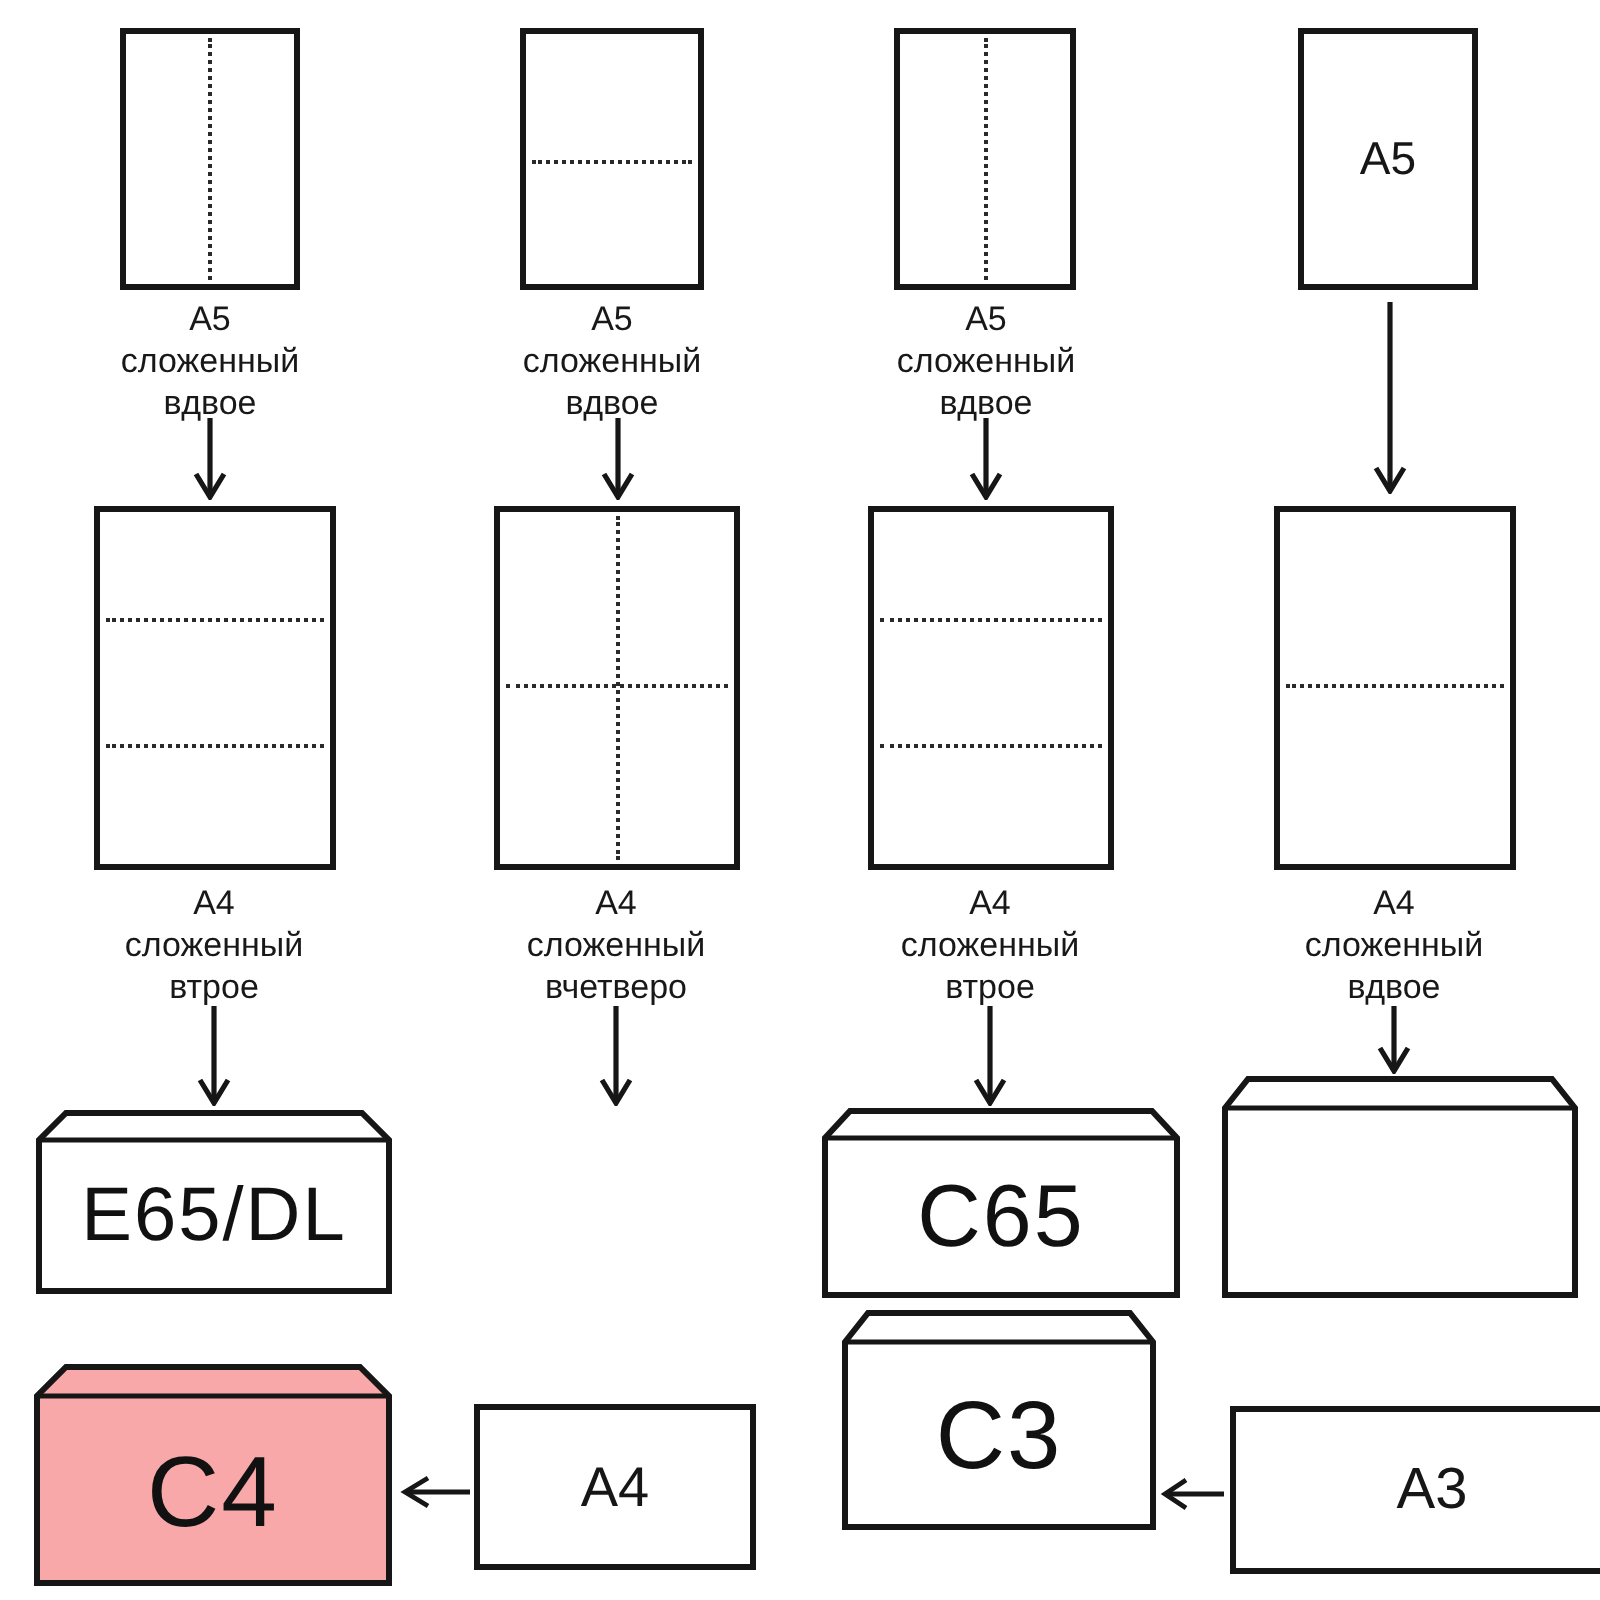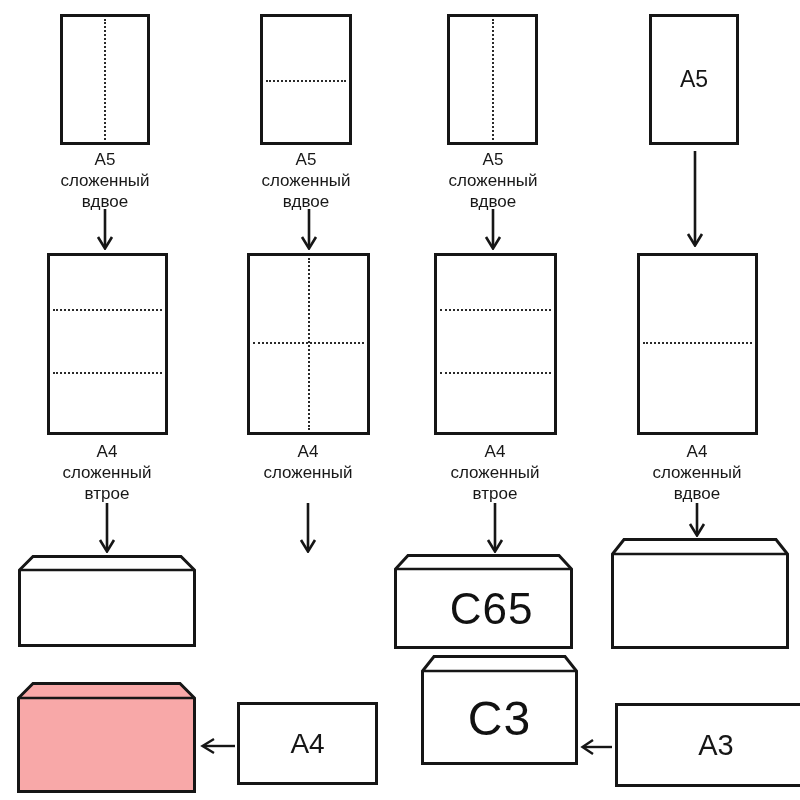--- a/index.html
+++ b/index.html
@@ -66,20 +66,21 @@
     <svg width="18" height="50" viewBox="0 0 18 50">
         <line x1="9" y1="0" x2="9" y2="46" stroke="#161616" stroke-width="2.6"></line>
         <path d="M2,37 L9,48.5 L16,37" fill="none" stroke="#161616" stroke-width="2.6"></path>
       </svg>
   </div>
   <div class="env" style="left:18px;top:555px;width:178px;height:92px;">
     <svg width="178" height="92" viewBox="0 0 178 92">
       <path d="M15,1.5 L163,1.5 L176.5,15 L176.5,90.5 L1.5,90.5 L1.5,15 Z" fill="#ffffff" stroke="#161616" stroke-width="3" stroke-linejoin="miter"></path>
       <line x1="1.5" y1="15" x2="176.5" y2="15" stroke="#161616" stroke-width="2.4"></line>
     </svg>
+    <div class="env-txt" style="top:15px;font-size:38px;">E65/DL</div>
   </div>
 
   <div class="sheet" style="left:260px;top:14px;width:92px;height:131px;">
     <div class="fold-h" style="top:50%;"></div>
   </div>
   <div class="lbl" style="left:221px;top:149px;width:170px;">
     <div>A5</div>
     <div>сложенный</div>
     <div>вдвое</div>
   </div>
@@ -89,20 +90,21 @@
         <path d="M2,28 L9,39.5 L16,28" fill="none" stroke="#161616" stroke-width="2.6"></path>
       </svg>
   </div>
   <div class="sheet" style="left:247px;top:253px;width:123px;height:182px;">
     <div class="fold-v"></div>
     <div class="fold-h" style="top:49%;"></div>
   </div>
   <div class="lbl" style="left:223px;top:441px;width:170px;">
     <div>A4</div>
     <div>сложенный</div>
+    <div>вчетверо</div>
   </div>
   <div class="arrow" style="left:299px;top:503px;">
     <svg width="18" height="50" viewBox="0 0 18 50">
         <line x1="9" y1="0" x2="9" y2="46" stroke="#161616" stroke-width="2.6"></line>
         <path d="M2,37 L9,48.5 L16,37" fill="none" stroke="#161616" stroke-width="2.6"></path>
       </svg>
   </div>
 
   <div class="sheet" style="left:447px;top:14px;width:91px;height:131px;">
     <div class="fold-v"></div>
@@ -126,21 +128,21 @@
     <div>A4</div>
     <div>сложенный</div>
     <div>втрое</div>
   </div>
   <div class="arrow" style="left:486px;top:503px;">
     <svg width="18" height="50" viewBox="0 0 18 50">
         <line x1="9" y1="0" x2="9" y2="46" stroke="#161616" stroke-width="2.6"></line>
         <path d="M2,37 L9,48.5 L16,37" fill="none" stroke="#161616" stroke-width="2.6"></path>
       </svg>
   </div>
-  <div class="env" style="left:394px;top:554px;width:179px;height:95px;padding-left:16px;">
+  <div class="env" style="left:411px;top:554px;width:179px;height:95px;">
     <svg width="179" height="95" viewBox="0 0 179 95">
       <path d="M14,1.5 L165,1.5 L177.5,15 L177.5,93.5 L1.5,93.5 L1.5,15 Z" fill="#ffffff" stroke="#161616" stroke-width="3" stroke-linejoin="miter"></path>
       <line x1="1.5" y1="15" x2="177.5" y2="15" stroke="#161616" stroke-width="2.4"></line>
     </svg>
     <div class="env-txt" style="top:15px;font-size:44px;">C65</div>
   </div>
 
   <div class="sheet" style="left:649px;top:14px;width:90px;height:131px;">
     <div class="sheet-txt" style="font-size:23px;">A5</div>
   </div>
@@ -169,20 +171,21 @@
       <path d="M13,1.5 L165,1.5 L176.5,16 L176.5,109.5 L1.5,109.5 L1.5,16 Z" fill="#ffffff" stroke="#161616" stroke-width="3" stroke-linejoin="miter"></path>
       <line x1="1.5" y1="16" x2="176.5" y2="16" stroke="#161616" stroke-width="2.4"></line>
     </svg>
   </div>
 
   <div class="env" style="left:17px;top:682px;width:179px;height:111px;">
     <svg width="179" height="111" viewBox="0 0 179 111">
       <path d="M16,1.5 L163,1.5 L177.5,16 L177.5,109.5 L1.5,109.5 L1.5,16 Z" fill="#f8a8a8" stroke="#161616" stroke-width="3" stroke-linejoin="miter"></path>
       <line x1="1.5" y1="16" x2="177.5" y2="16" stroke="#161616" stroke-width="2.4"></line>
     </svg>
+    <div class="env-txt" style="top:16px;font-size:50px;">C4</div>
   </div>
   <div class="arrow" style="left:197px;top:736px;">
     <svg width="40" height="20" viewBox="0 0 40 20">
         <line x1="38" y1="10" x2="7" y2="10" stroke="#161616" stroke-width="2.4"></line>
         <path d="M17,3 L5.5,10 L17,17" fill="none" stroke="#161616" stroke-width="2.4"></path>
       </svg>
   </div>
   <div class="sheet" style="left:237px;top:702px;width:141px;height:83px;">
     <div class="sheet-txt" style="font-size:28px;">A4</div>
   </div>

